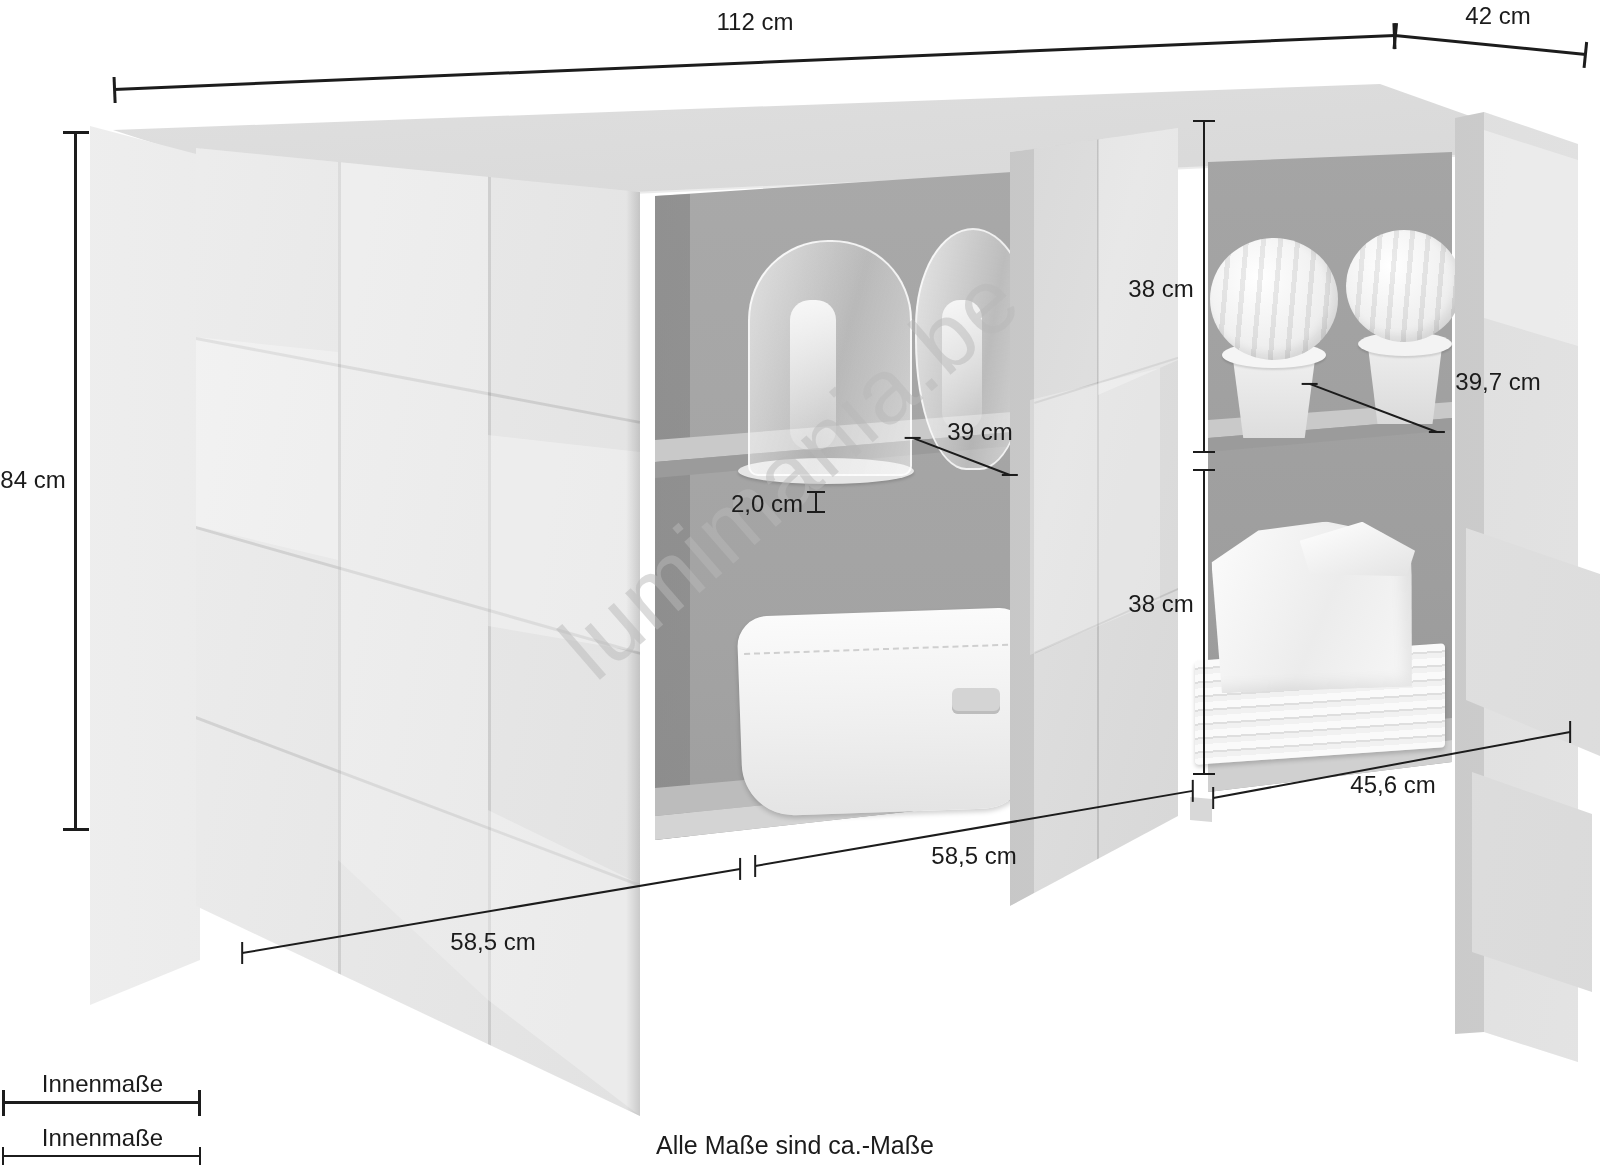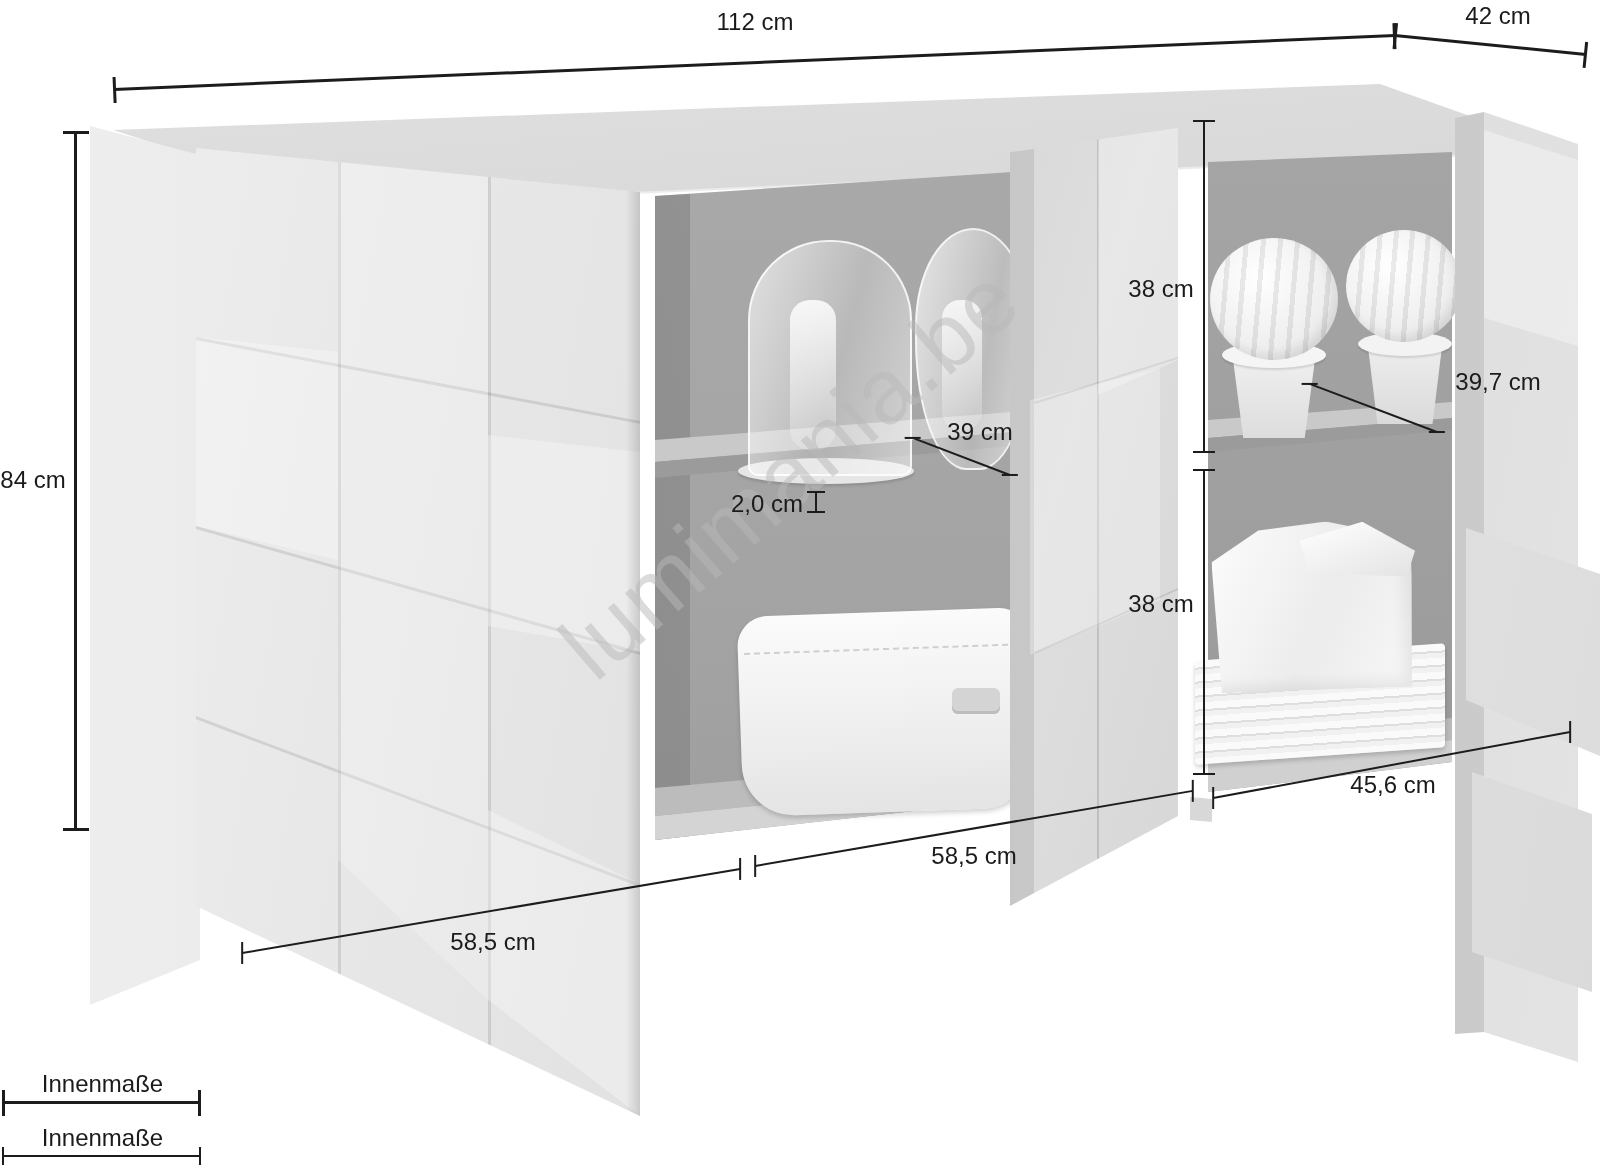--- a/index.html
+++ b/index.html
@@ -215,14 +215,15 @@
     <div class="tv big s"></div>
       <div class="tv big e"></div>
   </div>
 
   <div class="dlabel" style="left:25px;top:1124px;width:155px;">Innenmaße</div>
   <div class="dline" style="left:3px;top:1155px;width:197px;border-top:2px solid #1c1c1c;">
     <div class="tv s" style="height:18px;top:-10px;"></div>
     <div class="tv e" style="height:18px;top:-10px;"></div>
   </div>
 
+  <div class="dlabel" style="left:630px;top:1131px;width:330px;font-size:25px;">Alle Maße sind ca.-Maße</div>
 
 </div>
 
 </body></html>

